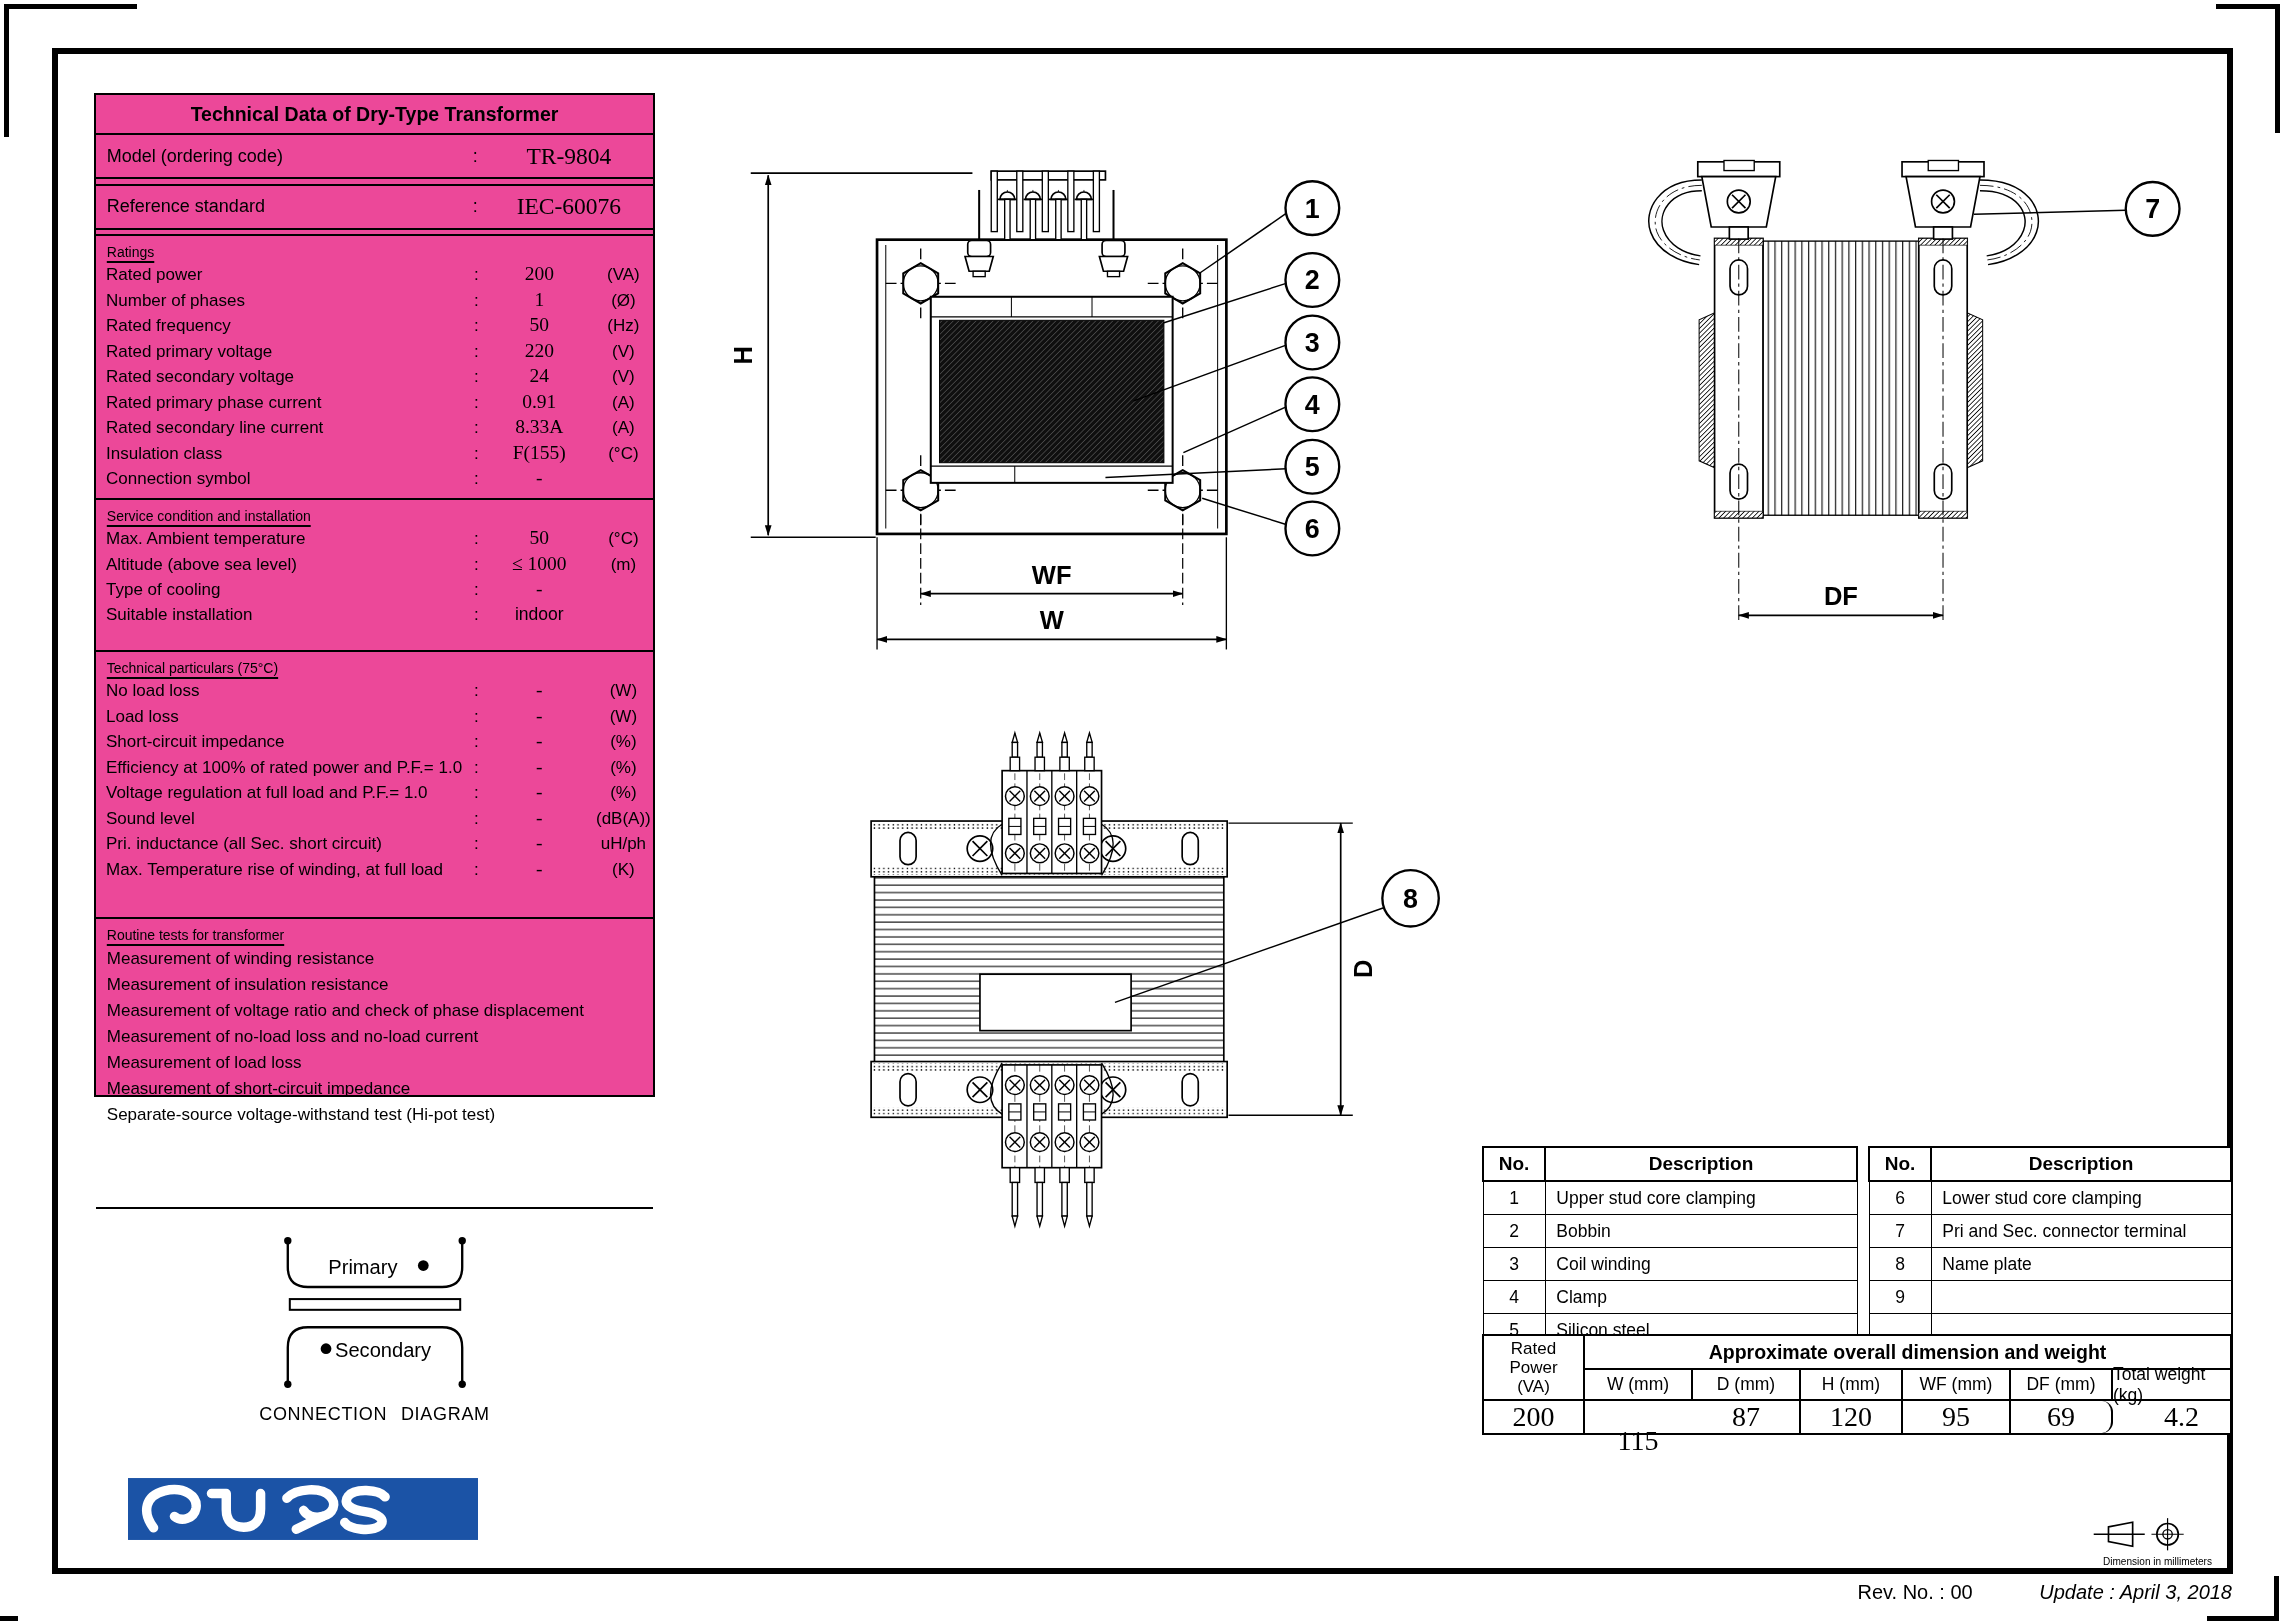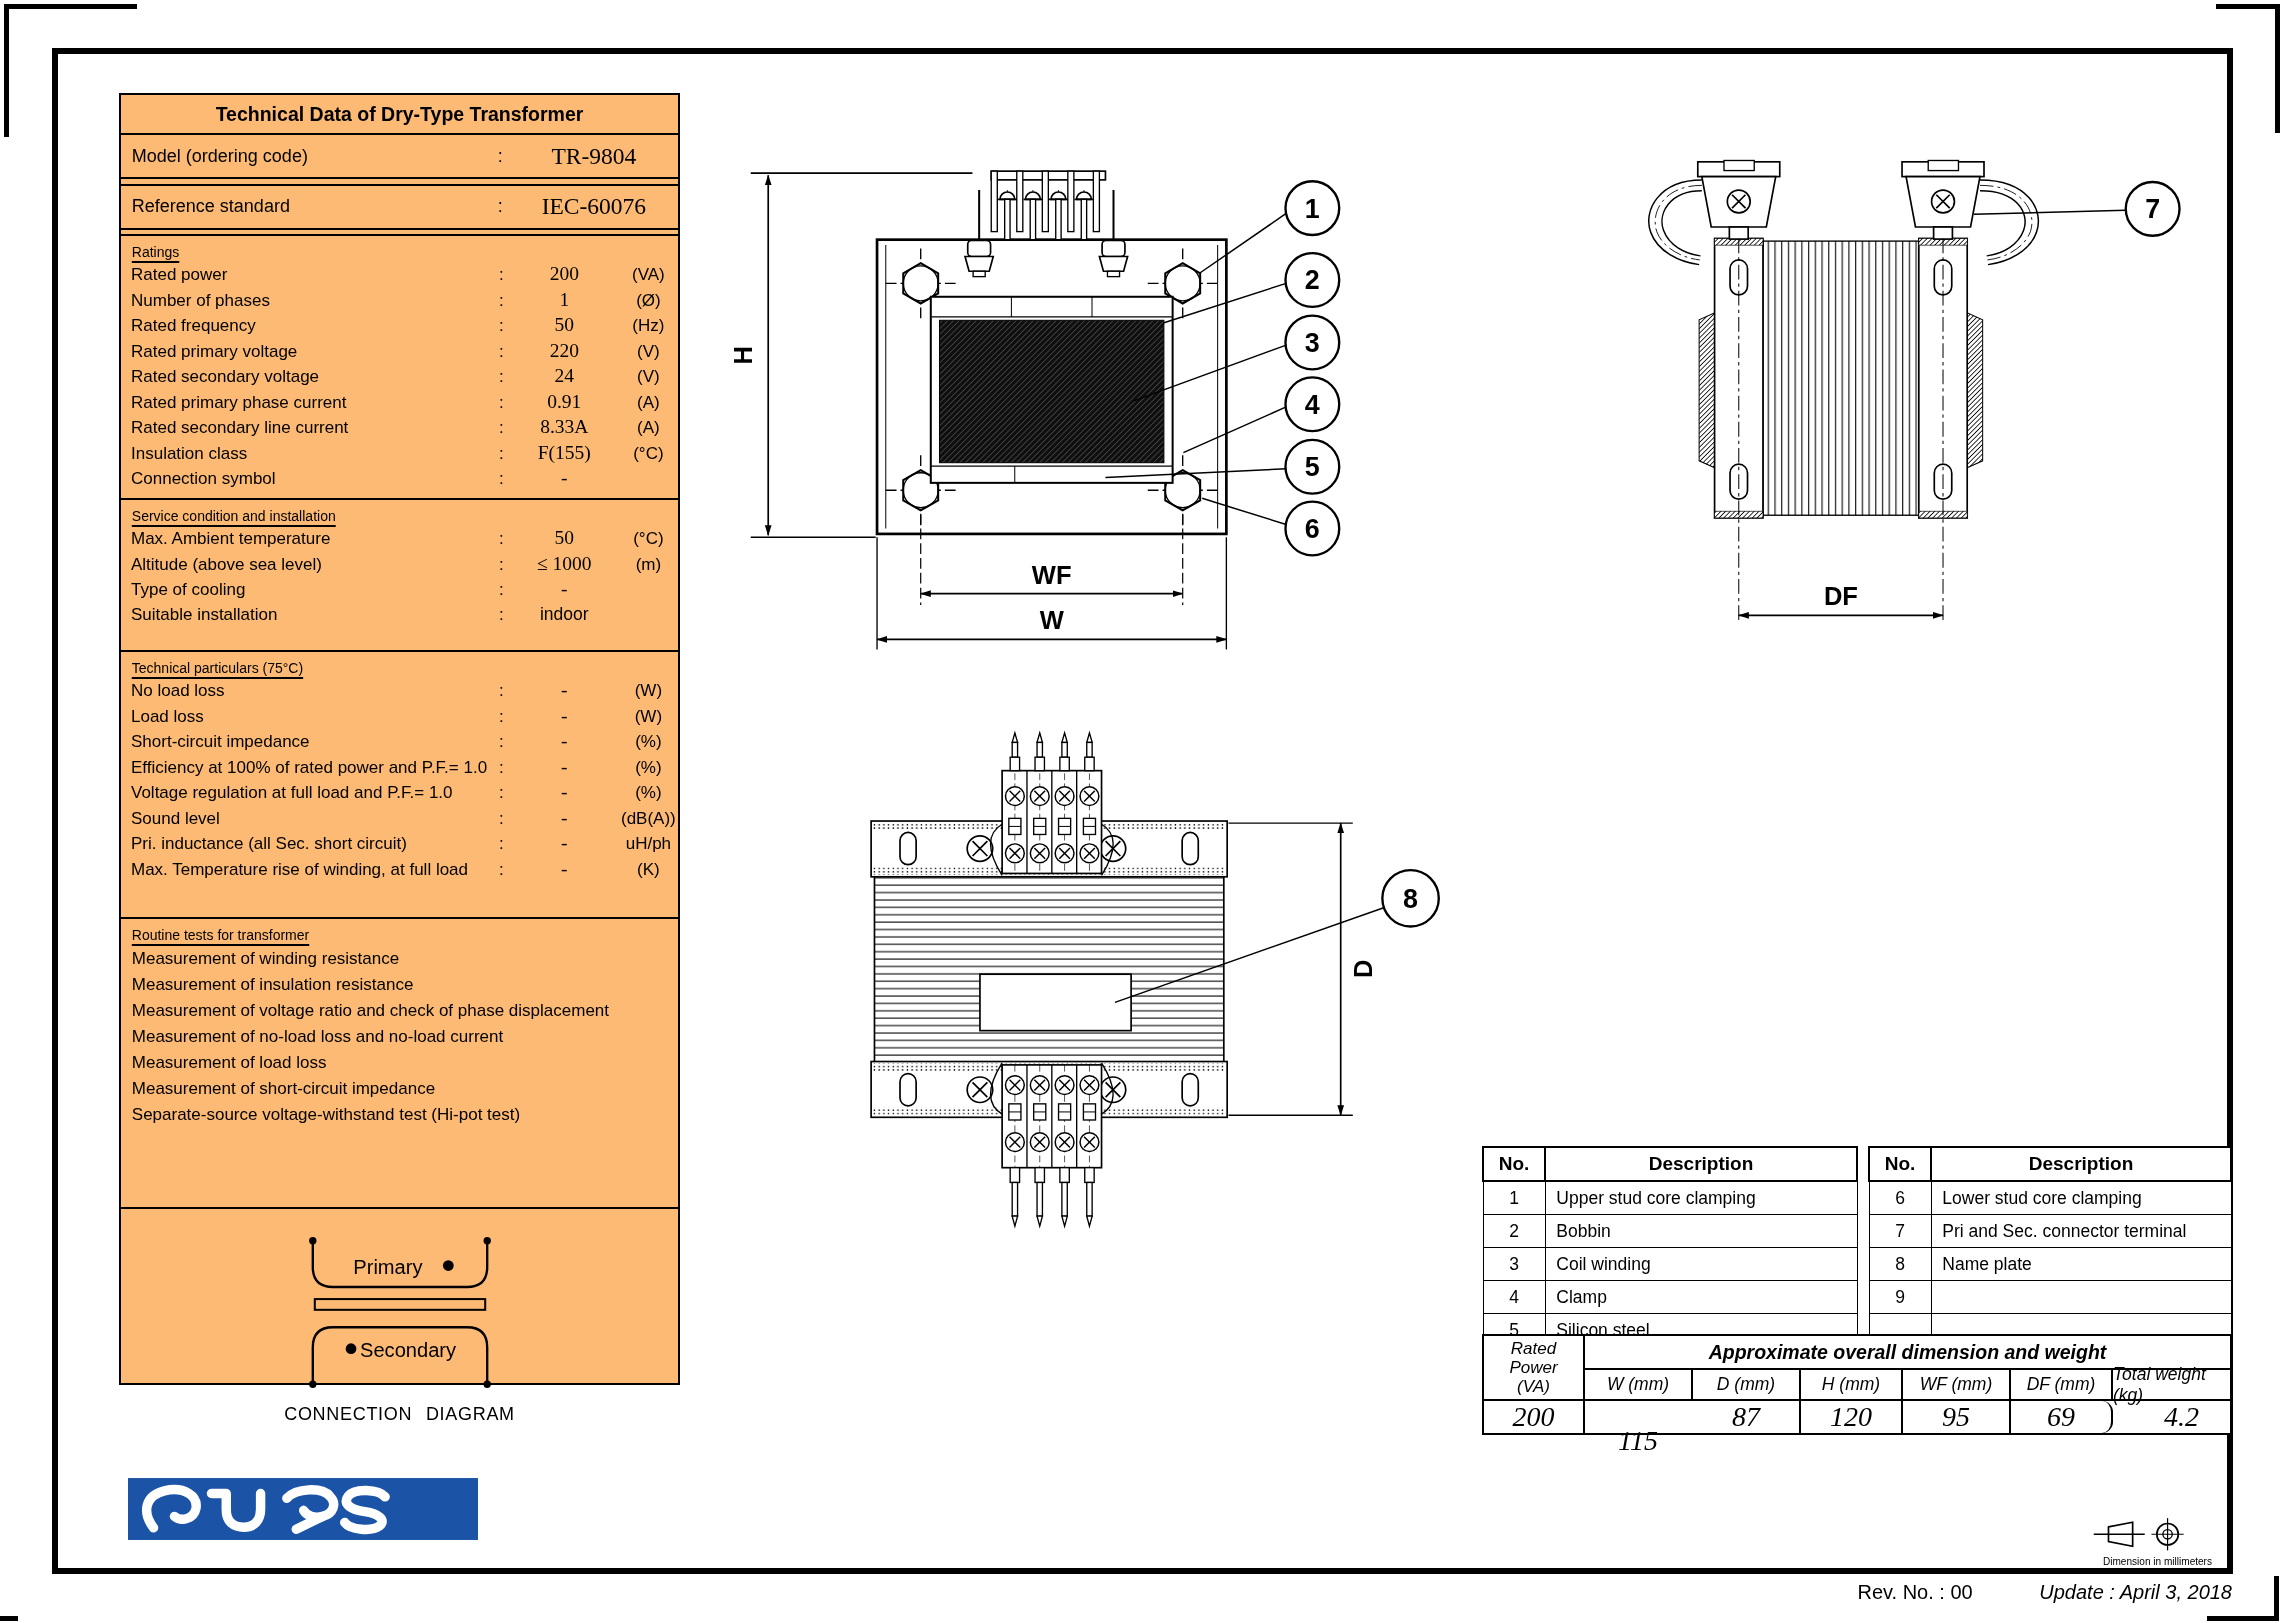--- a/index.html
+++ b/index.html
@@ -10,21 +10,21 @@
   .stroke{stroke:#000;fill:none;}
 
   
   .frame{position:absolute;left:52px;top:48px;width:2181px;height:1526px;border:6.7px solid #000;box-sizing:border-box;}
   .crop-tl{position:absolute;left:4px;top:4px;width:128px;height:128px;border-top:5.4px solid #000;border-left:5.4px solid #000;}
   .crop-tr{position:absolute;right:4px;top:4px;width:59px;height:124px;border-top:5.4px solid #000;border-right:5.4px solid #000;}
   .crop-br{position:absolute;right:5.4px;bottom:2.7px;width:67px;height:40px;border-bottom:5.4px solid #000;border-right:5.4px solid #000;}
   .crop-bl{position:absolute;left:0;bottom:2.7px;width:17.5px;height:5.4px;background:#000;}
 
   
-  .spec{position:absolute;left:94px;top:93px;width:561px;height:1292px;border:2px solid #000;box-sizing:border-box;display:flex;flex-direction:column;background:#fdba74;margin-left:25px;}
+  .spec{position:absolute;left:94px;top:93px;width:561px;height:1004px;border:2px solid #000;box-sizing:border-box;display:flex;flex-direction:column;background:#ec4899;}
   .spec-title{height:38px;border-bottom:2px solid #000;display:flex;align-items:center;justify-content:center;font-weight:bold;font-size:19.5px;flex:0 0 auto;}
   .mrow{height:42px;border-bottom:2px solid #000;display:flex;align-items:center;flex:0 0 auto;}
   .gaprow{height:4.7px;border-bottom:2px solid #000;flex:0 0 auto;}
   .mlabel{flex:0 0 366px;padding-left:10.8px;font-size:18px;}
   .mcolon{flex:0 0 12px;font-size:18px;}
   .mvalue{flex:1;text-align:center;font-family:"Liberation Serif",serif;font-size:23.5px;}
   .sec{border-bottom:2px solid #000;box-sizing:border-box;overflow:hidden;flex:0 0 auto;}
   .sec-title{font-weight:normal;font-size:14px;padding:7.4px 0 3.4px 10.8px;}
   .sec-title span{text-decoration:underline;text-decoration-thickness:1.7px;text-underline-offset:4px;}
   .srow{display:flex;align-items:baseline;height:25.5px;}
@@ -43,21 +43,21 @@
   #parts-left{left:1482px;width:376px;}
   #parts-right{left:1868px;width:364px;}
   .ptable th{border:2px solid #000;font-size:19px;font-weight:bold;height:30px;}
   .ptable td{border:1.3px solid #000;font-size:17.5px;height:30px;}
   .ptable .no{width:58px;text-align:center;}
   .ptable .desc{padding-left:10.8px;}
 
   
   #overall{position:absolute;left:1482px;top:1334px;width:750px;display:grid;
     grid-template-columns:101px 108px 108px 102px 108px 102px 1fr;
-    grid-template-rows:34px 31px 32px;border:2.7px solid #000;box-sizing:border-box;background:#fff;font-style:italic;}
+    grid-template-rows:34px 31px 32px;border:2.7px solid #000;box-sizing:border-box;background:#fff;}
   .ov{border-right:2px solid #000;border-bottom:2px solid #000;display:flex;align-items:center;justify-content:center;}
   .ov.last{border-right:none;}
   .ov.hdr{font-size:17.5px;border-bottom:2.7px solid #000;}
   .ov.val{font-family:"Liberation Serif",serif;font-size:28px;border-bottom:none;}
   .ov.rated{grid-row:1/3;grid-column:1;flex-direction:column;font-size:17px;line-height:19px;border-bottom:2.7px solid #000;}
   .ov.title{grid-column:2/8;grid-row:1;font-weight:bold;font-size:19.5px;border-right:none;}
 
   
   .footer{position:absolute;left:0;right:52px;top:1581px;text-align:right;font-size:20px;}
   .footer span + span{margin-left:61px;font-style:italic;}

